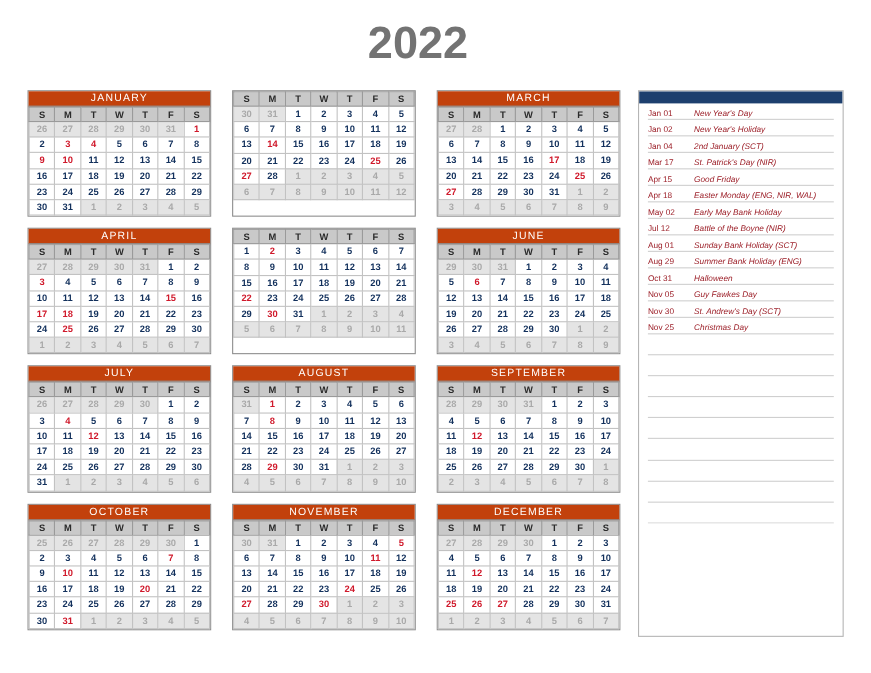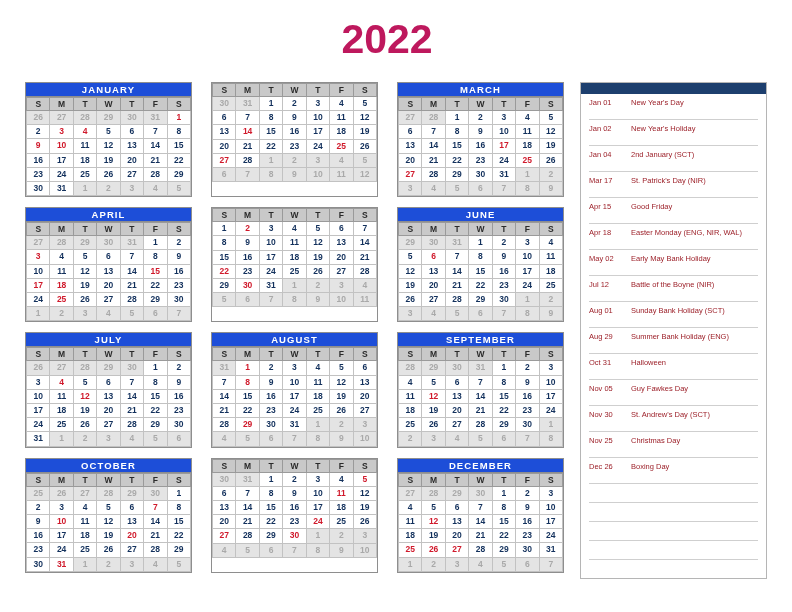--- a/index.html
+++ b/index.html
@@ -9,25 +9,25 @@
     font-family:"Liberation Sans","DejaVu Sans",sans-serif;
     position:relative;
     overflow:hidden;
     -webkit-font-smoothing:antialiased;
   }
   #page{position:absolute;left:0;top:0;width:792px;height:612px;}
 
   
   .year-title{
     position:absolute;
-    left:7px; top:17px; width:760px;
+    left:0; top:17px; width:760px;
     text-align:center;
     font-size:41px;
     font-weight:bold;
-    color:#be185d;
+    color:#737373;
     letter-spacing:0px;
     line-height:44px;
   }
 
   
   .months{
     position:absolute;
     left:25px; top:82px;
     width:540px;
   }
@@ -36,24 +36,24 @@
     gap:19px;
     margin-bottom:10px;
   }
   .month{
     width:167px;
     box-sizing:border-box;
     border:1px solid #8e8e8e;
     background:#ffffff;
   }
   .month-title{
-    background:#1d4ed8;
+    background:#c2410c;
     color:#ffffff;
     font-size:9.5px;
-    font-weight:bold;
+    font-weight:normal;
     letter-spacing:1.1px;
     text-align:center;
     line-height:13px;
     height:13px;
     border-bottom:1px solid #8e8e8e;
   }
   table.cal{
     width:100%;
     border-collapse:collapse;
     table-layout:fixed;
@@ -103,38 +103,39 @@
     height:11px;
     background:#1d3f6e;
   }
   .hol-list{
     padding:0 8px;
     overflow:hidden;
   }
   .hol-row{
     display:flex;
     align-items:flex-start;
-    height:26px;
+    height:15px;
     box-sizing:border-box;
     border-bottom:1px solid #cfcfcf;
     overflow:hidden;
     white-space:nowrap;
   }
   .hol-date{
     width:42px;
     flex:0 0 42px;
     font-size:7.5px;
     color:#9c1f28;
     line-height:18px;
   }
   .hol-name{
     font-size:7.5px;
     color:#9c1f28;
     line-height:18px;
     white-space:nowrap;
+    font-style:italic;
   }
   .hol-blank{
     height:19.1px;
     box-sizing:border-box;
     border-bottom:1px solid #cfcfcf;
   }
 </style>
 </head>
 <body>
 
@@ -862,20 +863,21 @@
                 <td class="pad">1</td>
                 <td class="pad">2</td>
                 <td class="pad">3</td>
                 <td class="pad">4</td>
                 <td class="pad">5</td>
               </tr>
             </tbody>
           </table>
         </div>
         <div class="month">
+          <div class="month-title">NOVEMBER</div>
           <table class="cal">
             <thead>
               <tr>
                 <th>S</th>
                 <th>M</th>
                 <th>T</th>
                 <th>W</th>
                 <th>T</th>
                 <th>F</th>
                 <th>S</th>
@@ -1065,24 +1067,20 @@
           <div class="hol-date">Nov 05</div>
           <div class="hol-name">Guy Fawkes Day</div>
         </div>
         <div class="hol-row">
           <div class="hol-date">Nov 30</div>
           <div class="hol-name">St. Andrew's Day (SCT)</div>
         </div>
         <div class="hol-row">
           <div class="hol-date">Nov 25</div>
           <div class="hol-name">Christmas Day</div>
-        </div>
-        <div class="hol-row">
-          <div class="hol-date">Dec 26</div>
-          <div class="hol-name">Boxing Day</div>
         </div>
         <div class="hol-blank"></div>
         <div class="hol-blank"></div>
         <div class="hol-blank"></div>
         <div class="hol-blank"></div>
         <div class="hol-blank"></div>
         <div class="hol-blank"></div>
         <div class="hol-blank"></div>
         <div class="hol-blank"></div>
         <div class="hol-blank"></div>

